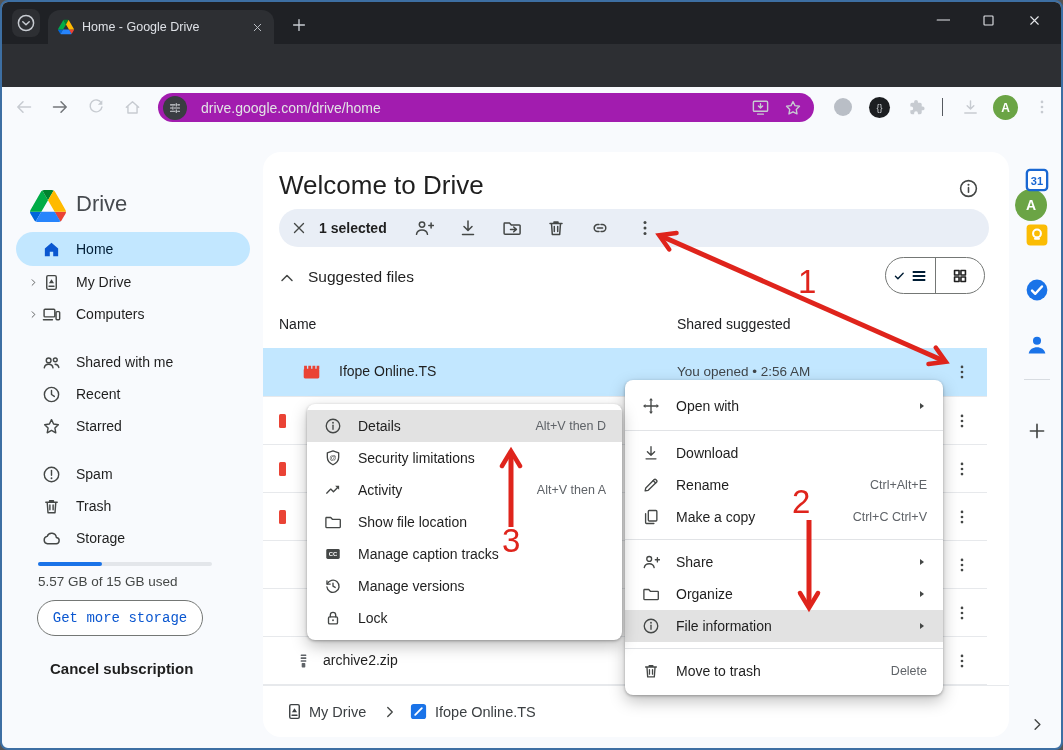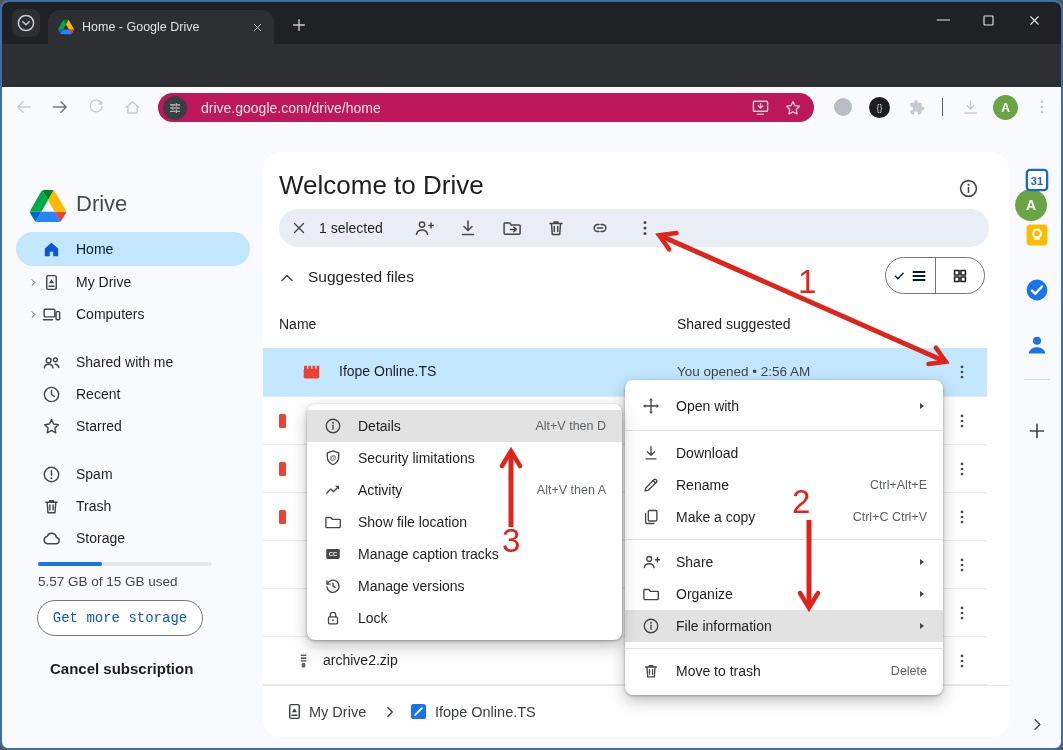--- a/index.html
+++ b/index.html
@@ -19,21 +19,21 @@
   .tabclose { color:#BDC1C6; }
   .newtab { position:absolute; left:284px; top:10px; width:26px; height:26px; color:#C7CBD1;
             display:flex; align-items:center; justify-content:center; }
   .wctrls { position:absolute; right:4px; top:2px; display:flex; }
   .wbtn { width:46px; height:32px; display:flex; align-items:center; justify-content:center; color:#E4E6E9; }
   #btoolbar { position:absolute; left:0; top:42px; width:100%; height:43px; background:#2D2F33; }
   .bicon { position:absolute; top:49px; width:28px; height:28px; color:#C7CBD1;
            display:flex; align-items:center; justify-content:center; }
   .bicon.disabled { color:#73767A; }
   .urlpill { position:absolute; left:156px; top:49px; width:656px; height:29px; border-radius:15px;
-             background:#be185d; display:flex; align-items:center; }
+             background:#a21caf; display:flex; align-items:center; }
   .chip { width:24px; height:24px; border-radius:12px; background:#3A3D42; color:#D5D8DC;
           margin-left:5px; display:flex; align-items:center; justify-content:center; }
   .urltext { color:#E3E3E6; font-size:14px; margin-left:14px; flex:1; }
   .pillic { width:24px; height:24px; color:#C7CBD1; display:flex; align-items:center; justify-content:center; margin-right:9px; }
   .extcircle { position:absolute; left:832px; top:54px; width:18px; height:18px; border-radius:50%; background:#B9BEC6; }
   .bracechip { position:absolute; left:867px; top:53px; width:21px; height:21px; border-radius:50%;
                background:#1C1E21; color:#D5D8DC; font-size:9px; display:flex; align-items:center; justify-content:center; }
   .vsep { position:absolute; left:940px; top:54px; width:1px; height:18px; background:#565A60; }
   .bavatar { position:absolute; left:991px; top:51px; width:25px; height:25px; border-radius:50%;
              color:#fff; font-size:12px; font-weight:bold; display:flex; align-items:center; justify-content:center; }
@@ -71,21 +71,21 @@
   .stext { position:absolute; left:36px; top:422px; font-size:13.5px; color:#444746; }
   .getmore { position:absolute; left:35px; top:448px; width:166px; height:36px; border-radius:18px;
              border:1px solid #747775; background:#fff; font-size:14px; font-weight:500;
              display:flex; align-items:center; justify-content:center;font-family:Liberation Mono, monospace; }
   .cancel { position:absolute; left:48px; top:508px; font-size:15px; font-weight:600; color:#1F1F1F; }
 
   
   #card { position:absolute; left:261px; top:150px; width:746px; height:585px; background:#fff; border-radius:18px; }
   .wtitle { position:absolute; left:16px; top:18px; font-size:26px; font-weight:500; color:#1F1F1F; }
   .winfo { position:absolute; left:695px; top:26px; color:#444746; }
-  .seltb { position:absolute; left:16px; top:57px; width:710px; height:38px; border-radius:20px; background:#E9EEF6; }
+  .seltb { position:absolute; left:16px; top:57px; width:710px; height:38px; border-radius:20px; background:#E9EEF6;font-weight:bold; }
   .seltb .tbx { position:absolute; left:10px; top:9px; width:20px; height:20px; color:#444746; }
   .selcount { position:absolute; left:40px; top:11px; font-size:14px; color:#1F1F1F; }
   .tbact { position:absolute; top:8px; width:22px; height:22px; color:#444746;
            display:flex; align-items:center; justify-content:center; }
   .secchev { position:absolute; left:13px; top:115px; width:22px; height:22px; color:#444746; }
   .sectitle { position:absolute; left:45px; top:116px; font-size:15.5px; font-weight:500; color:#1F1F1F; }
   .toggle { position:absolute; left:622px; top:105px; width:100px; height:37px; border:1px solid #747775;
             border-radius:19px; display:flex; overflow:hidden; background:#fff; }
   .toggle .half { flex:1; display:flex; align-items:center; justify-content:center; color:#1F1F1F; }
   .toggle .half.on { color:#001D35; }

